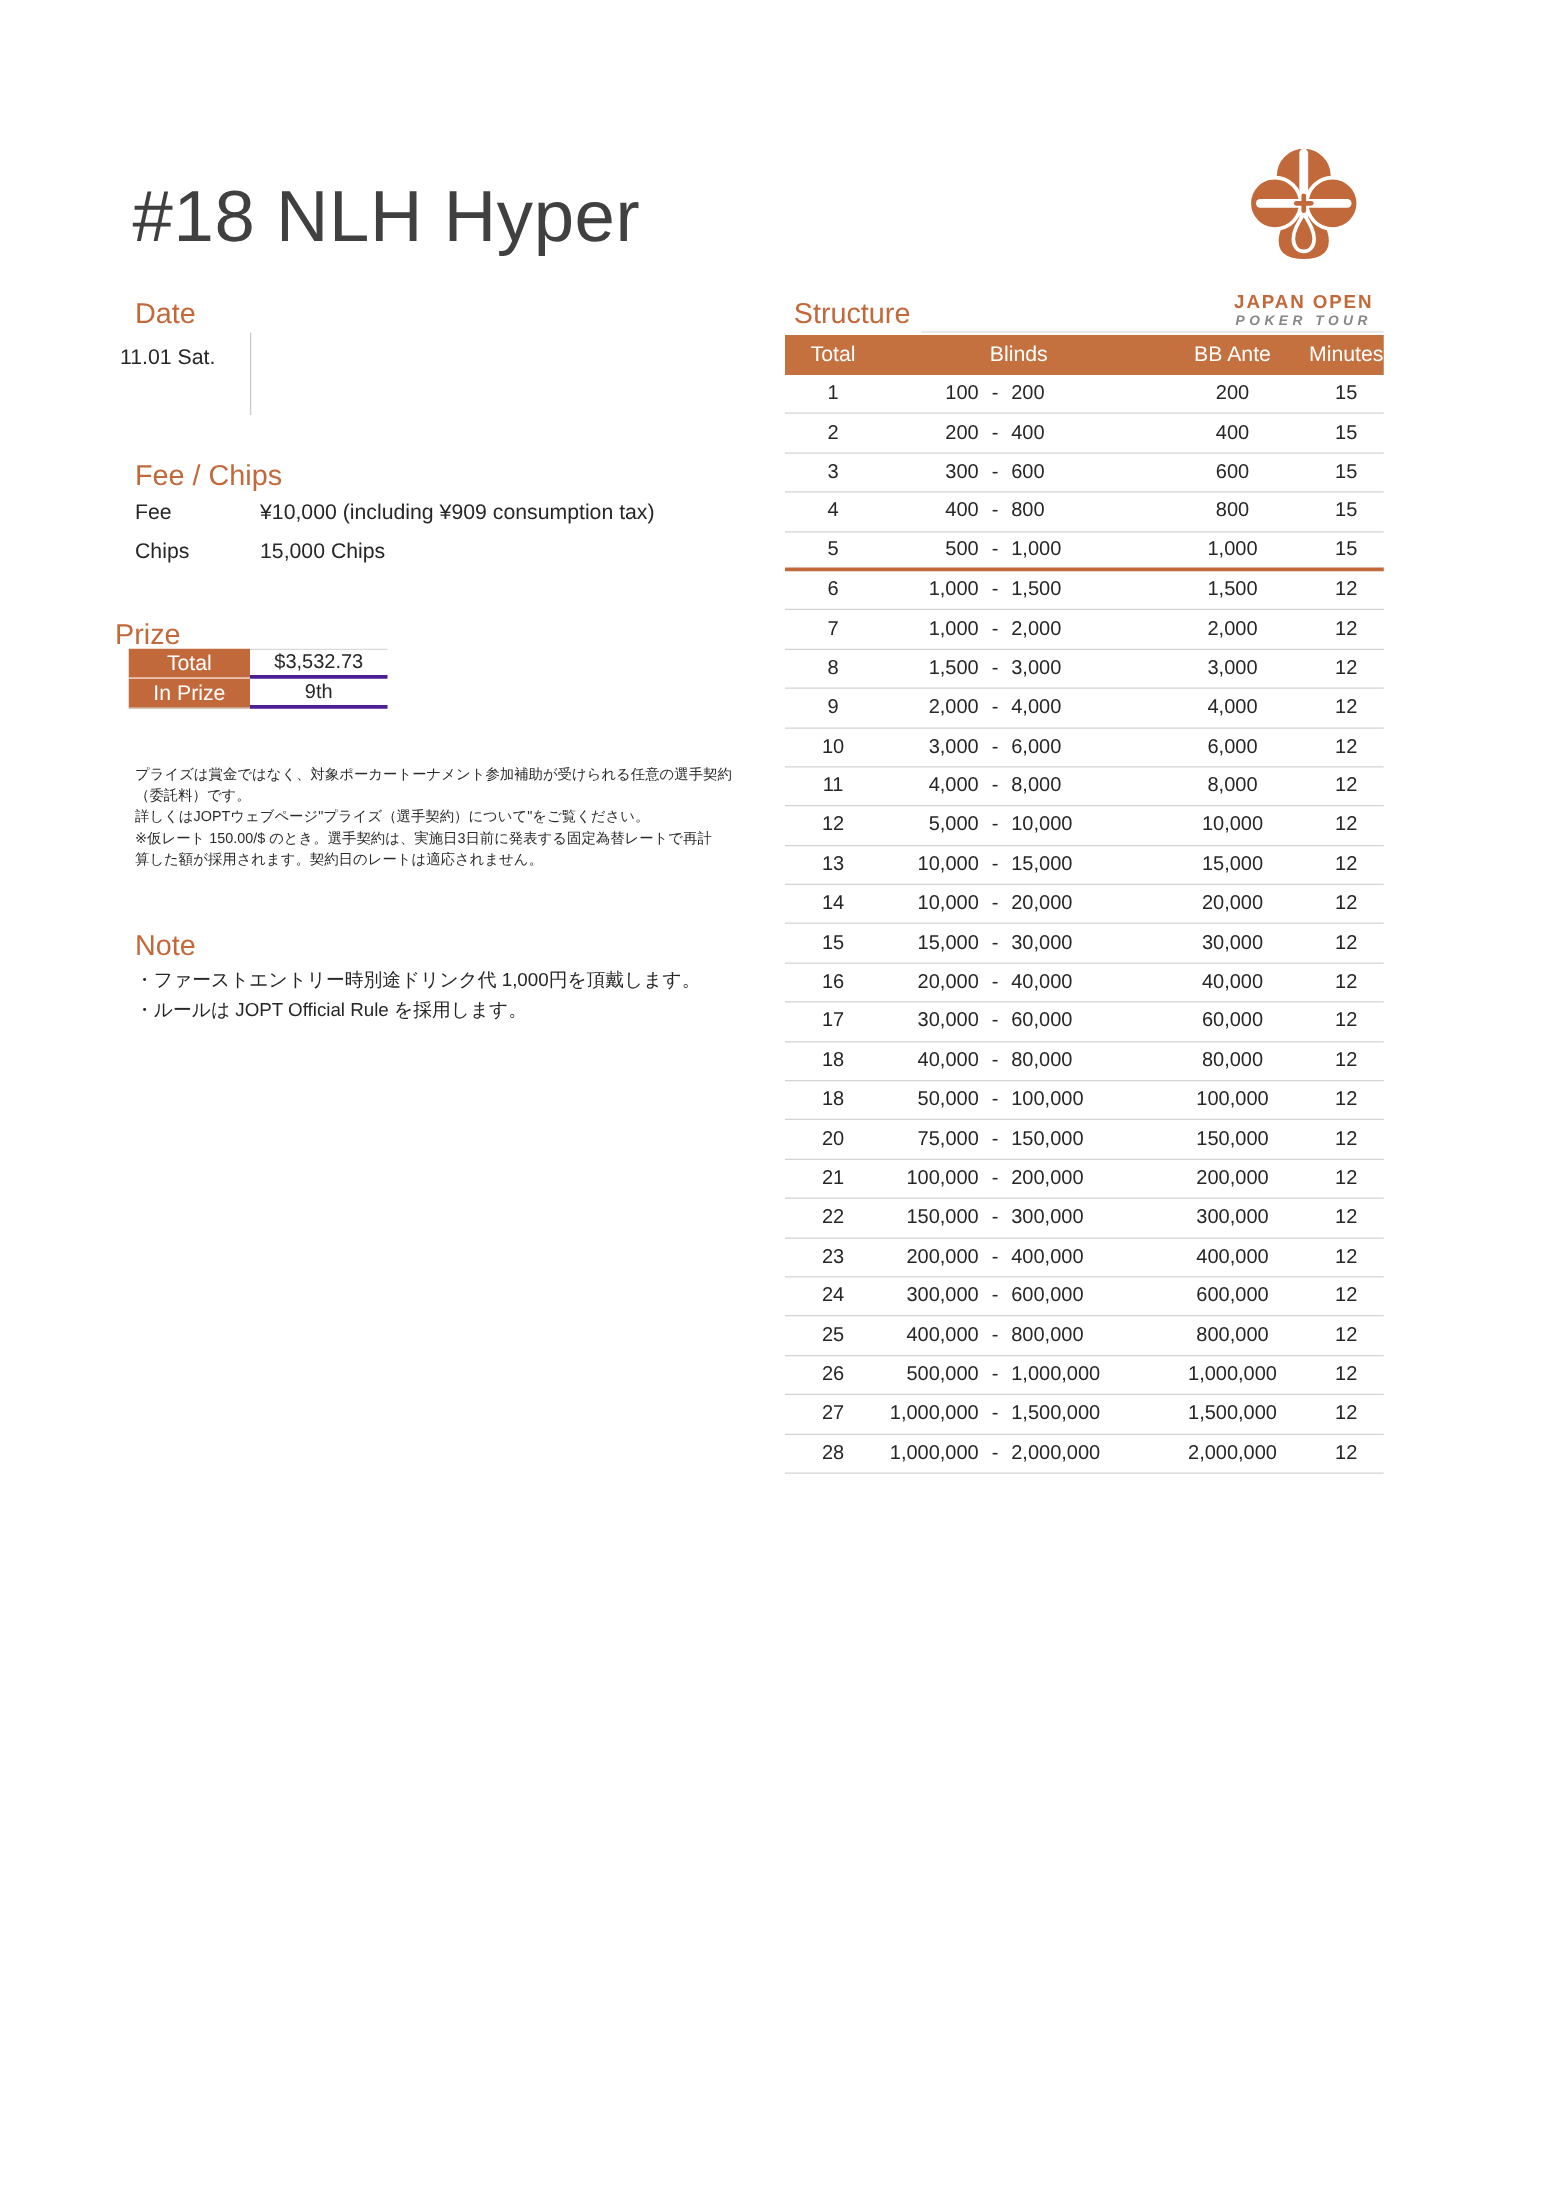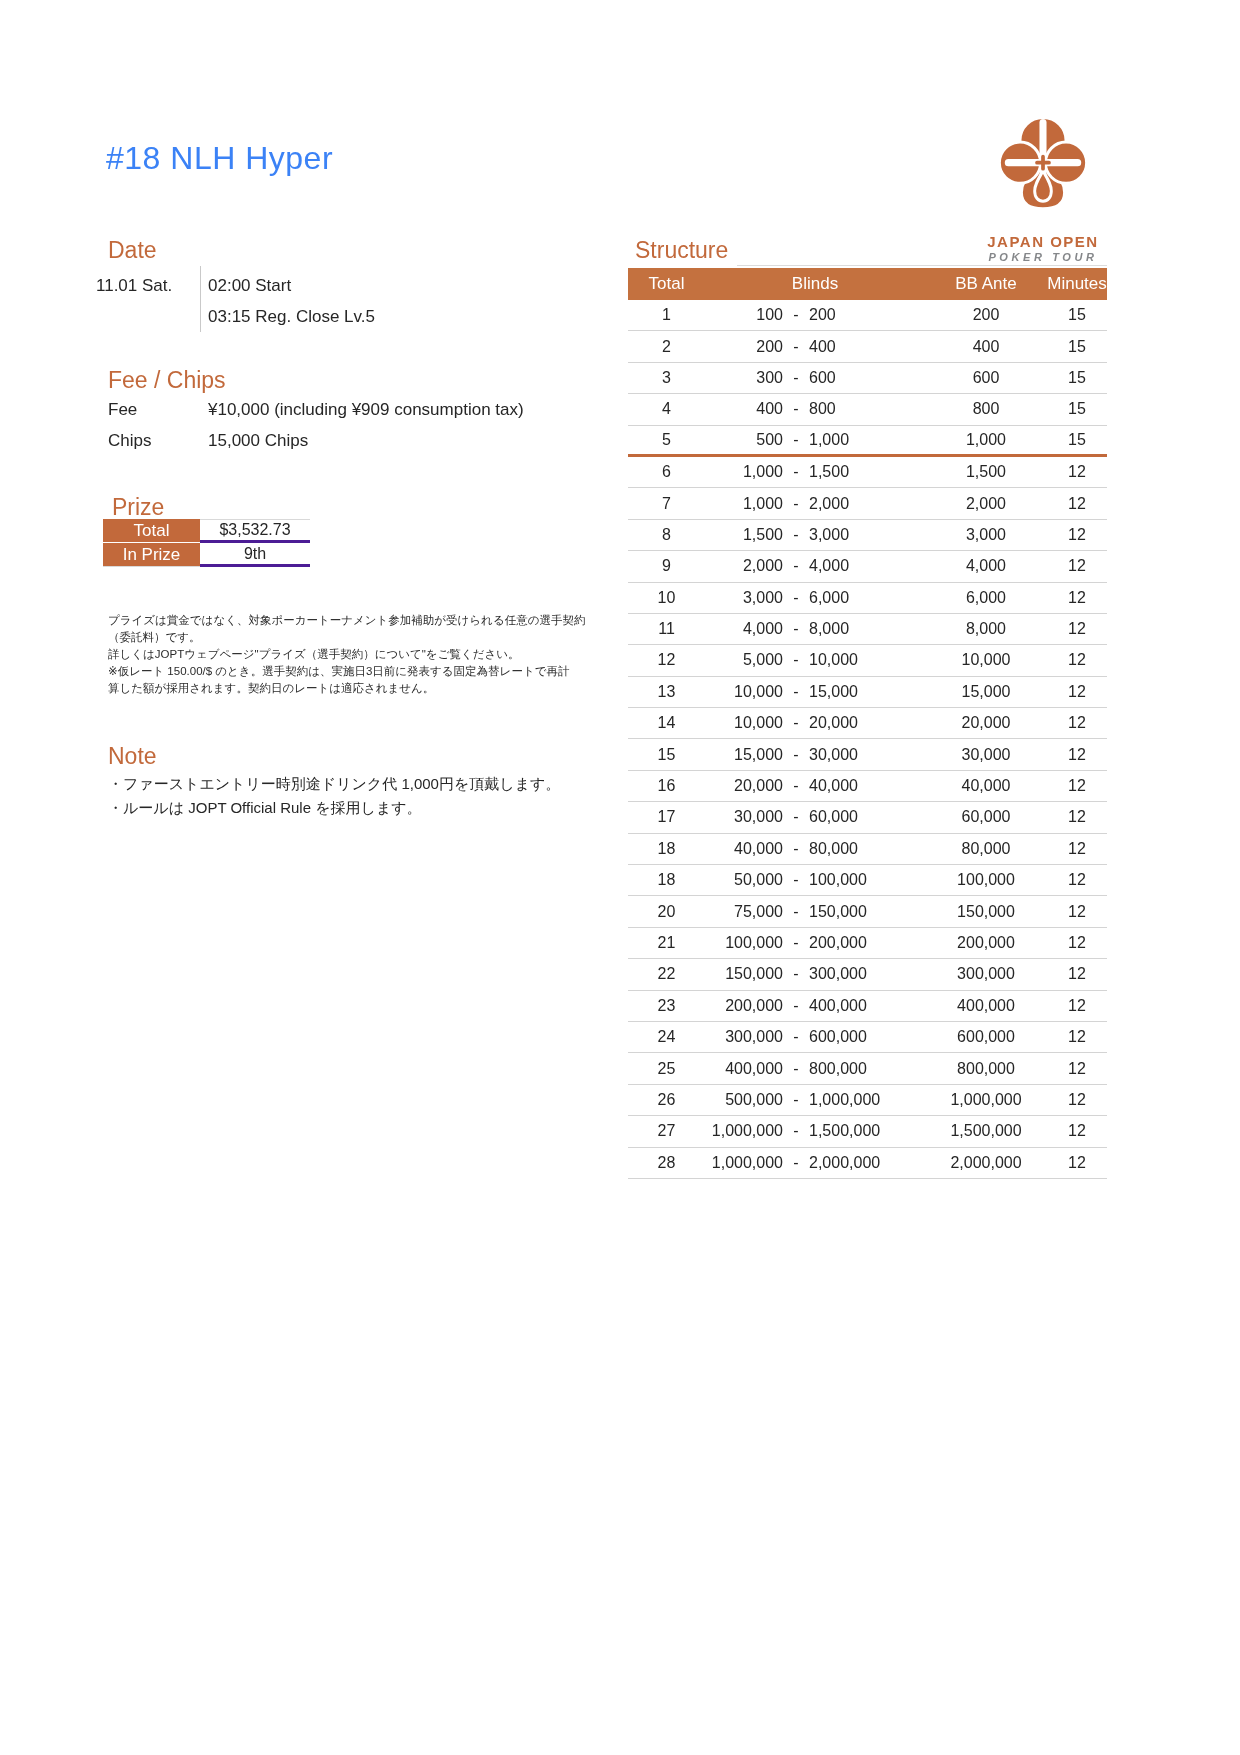--- a/index.html
+++ b/index.html
@@ -1,25 +1,25 @@
 <!DOCTYPE html>
 <html style="--accent: #C2693B; --band: #C4713F;"><head>
 <meta charset="utf-8">
 <style>
   html,body{margin:0;padding:0;background:#fff;}
   .page{position:relative;width:1240px;height:1755px;background:#ffffff;overflow:hidden;
         font-family:"Liberation Sans","DejaVu Sans",sans-serif;color:#262626;}
   .abs{position:absolute;}
 
-  .title{left:106px;top:140px;font-size:32px;font-weight:400;color:#3b82f6;letter-spacing:0.5px;}
+  .title{left:106px;top:140px;font-size:58px;font-weight:400;color:#404040;letter-spacing:0.5px;}
 
   .sec-head{font-size:23px;font-weight:400;color:var(--accent,#C2693B);}
   .head-date{left:108px;top:237px;}
   .head-fee{left:108px;top:367px;}
-  .head-prize{left:112px;top:494px;}
+  .head-prize{left:92px;top:494px;}
   .head-note{left:108px;top:743px;}
   .head-structure{left:635px;top:237px;}
   .head-rule{left:737px;top:265px;width:370px;height:1px;background:#DCDCDC;}
 
   .body-text{font-size:17px;color:#262626;}
   .date-day{left:96px;top:276px;}
   .date-times{left:208px;top:276px;}
   .date-times div{height:31px;}
   .vline{left:200px;top:266px;width:1px;height:66px;background:#C9C9C9;}
 
@@ -82,24 +82,20 @@
         <rect x="42" y="47.6" width="16" height="3.8" rx="1.9"></rect>
       </g>
     </svg>
     <div class="logo-l1">JAPAN OPEN</div>
     <div class="logo-l2">POKER TOUR</div>
   </div>
 
   <div class="abs sec-head head-date">Date</div>
   <div class="abs body-text date-day">11.01 Sat.</div>
   <div class="abs vline"></div>
-  <div class="abs body-text date-times">
-    <div>02:00 Start</div>
-    <div>03:15 Reg. Close Lv.5</div>
-  </div>
 
   <div class="abs sec-head head-fee">Fee / Chips</div>
   <div class="abs body-text fee-row fee-1">
     <div class="lbl">Fee</div>
     <div>¥10,000 (including ¥909 consumption tax)</div>
   </div>
   <div class="abs body-text fee-row fee-2">
     <div class="lbl">Chips</div>
     <div>15,000 Chips</div>
   </div>

